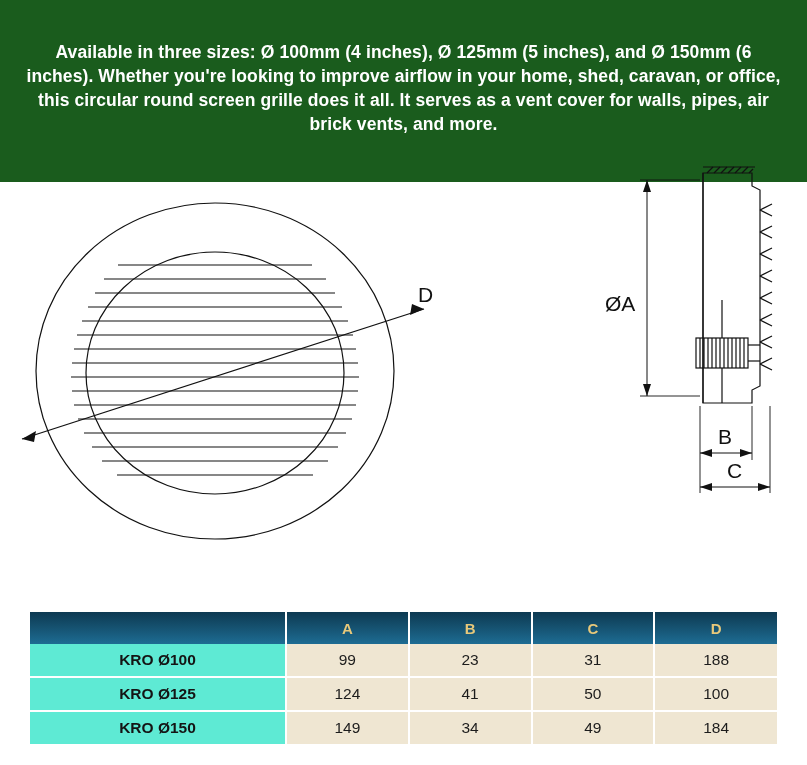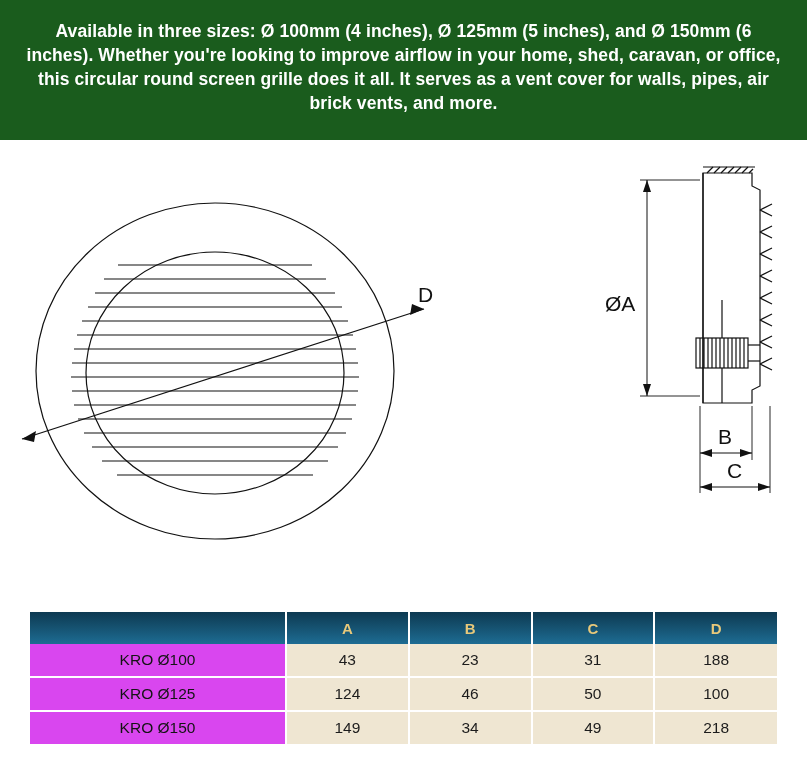--- a/index.html
+++ b/index.html
@@ -14,21 +14,21 @@
     overflow: hidden;
     position: relative;
   }
 
   
   .banner {
     position: absolute;
     left: 0;
     top: 0;
     width: 807px;
-    height: 140px;
+    height: 182px;
     background: #1a5c1d;
     display: flex;
     align-items: center;
     justify-content: flex-start;
     box-sizing: border-box;
     padding: 8px 26px 12px 26px;
   }
   .banner-text {
     color: #ffffff;
     font-size: 17.5px;
@@ -81,22 +81,22 @@
 
   table.spec tbody td {
     background: #efe6d2;
     color: #1c1c1c;
     border-right: 2px solid #ffffff;
     border-bottom: 2px solid #ffffff;
   }
   table.spec tbody td:last-child { border-right: none; }
   table.spec tbody tr:last-child td { border-bottom: none; }
   table.spec tbody td.namecell {
-    background: #d946ef;
-    font-weight: normal;
+    background: #5eead4;
+    font-weight: bold;
     color: #141414;
     margin-left: 24px;
   }
   
   col.c-name { width: 256px; }
   col.c-val  { width: 122.75px; }
 </style>
 </head>
 <body>
 
@@ -231,34 +231,34 @@
         <th class="blank"></th>
         <th>A</th>
         <th>B</th>
         <th>C</th>
         <th>D</th>
       </tr>
     </thead>
     <tbody>
       <tr>
         <td class="namecell">KRO Ø100</td>
-        <td>43</td>
+        <td>99</td>
         <td>23</td>
         <td>31</td>
         <td>188</td>
       </tr>
       <tr>
         <td class="namecell">KRO Ø125</td>
         <td>124</td>
-        <td>46</td>
+        <td>41</td>
         <td>50</td>
         <td>100</td>
       </tr>
       <tr>
         <td class="namecell">KRO Ø150</td>
         <td>149</td>
         <td>34</td>
         <td>49</td>
-        <td>218</td>
+        <td>184</td>
       </tr>
     </tbody>
   </table>
 </div>
 
 </body></html>

